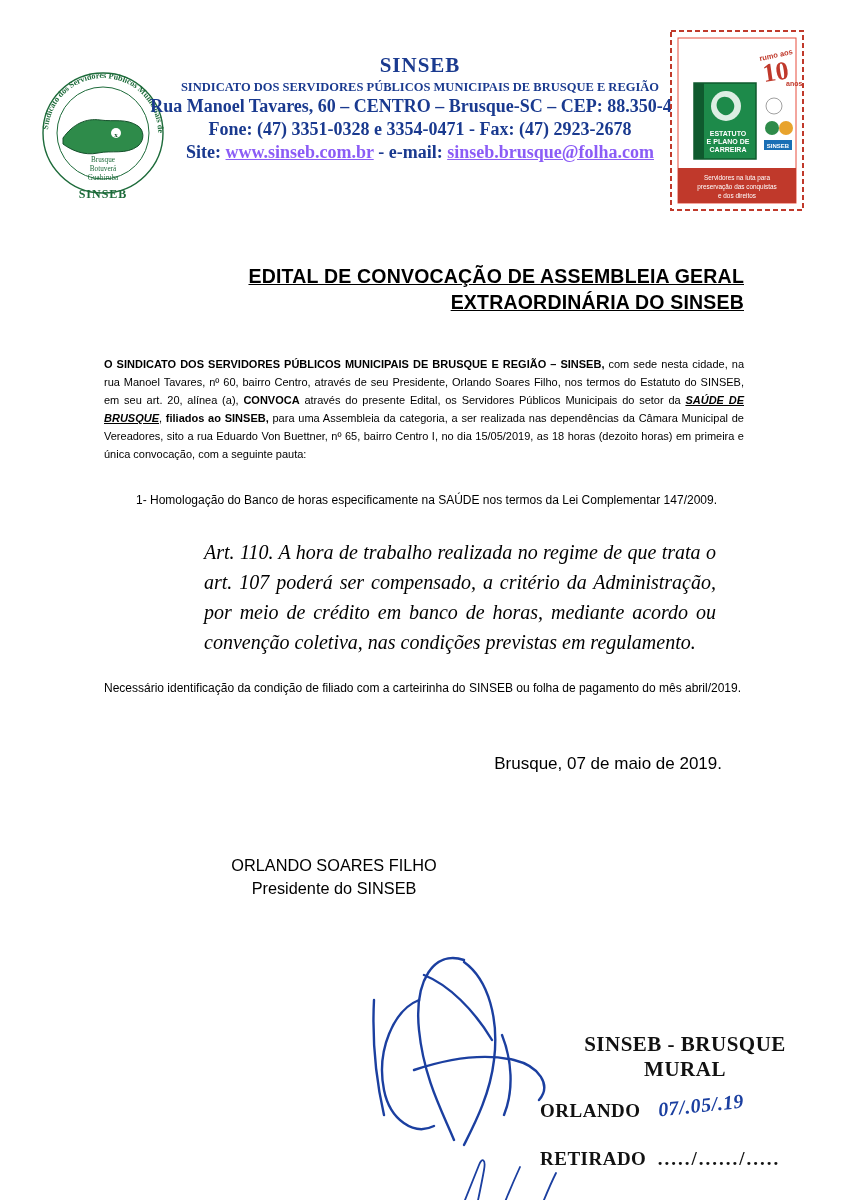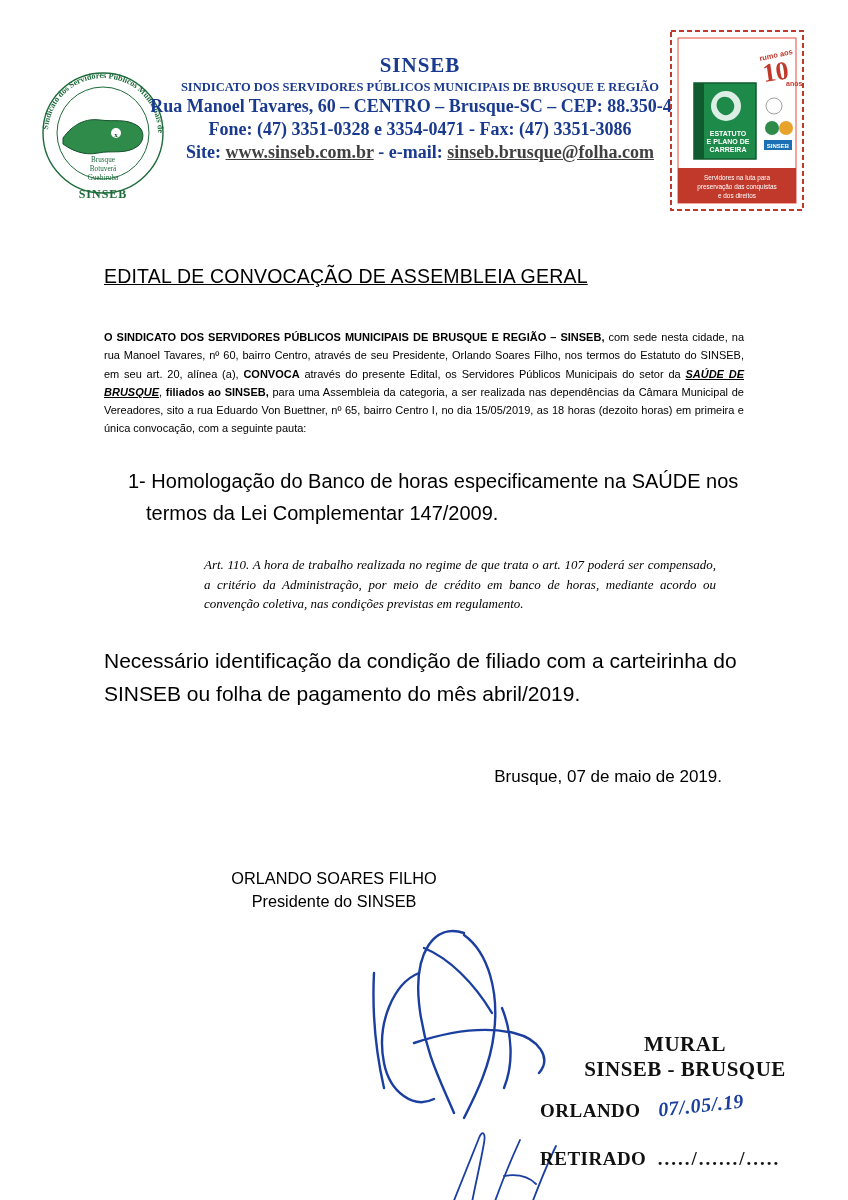--- a/index.html
+++ b/index.html
@@ -49,40 +49,40 @@
     font-weight: bold;
     font-size: 12.5px;
     color: #1a3a8f;
   }
   .header-line {
     font-weight: bold;
     font-size: 18px;
     color: #1a3a8f;
   }
   .header-line a, .link {
-    color: #404040;
+    color: #8b5cf6;
     text-decoration: underline;
   }
   .email-link { color: #b03030; text-decoration: underline; }
 
   .stamp {
     position: absolute;
     right: 42px;
     top: 28px;
     width: 138px;
     height: 185px;
   }
 
   
   .doc-title {
     margin: 48px auto 0 auto;
     width: 640px;
-    text-align: left;
-    font-family: "Liberation Sans", sans-serif;
-    font-weight: normal;
+    text-align: right;
+    font-family: "Liberation Sans", sans-serif;
+    font-weight: bold;
     font-size: 19.5px;
     line-height: 1.35;
     letter-spacing: 0.2px;
   }
   .doc-title span { text-decoration: underline; display:inline-block; }
 
   
   .content {
     position: relative;
     margin: 0 auto;
@@ -93,43 +93,43 @@
     font-family: "Liberation Sans", sans-serif;
     font-size: 11px;
     line-height: 1.65;
     text-align: justify;
   }
   .para b { font-weight: bold; }
   .bolditalic { font-weight: bold; font-style: italic; text-decoration: underline; }
 
   .item {
     margin-top: 28px;
-    margin-left: 24px;
-    font-family: "Liberation Sans", sans-serif;
-    font-size: 20px;
+    margin-left: 32px;
+    font-family: "Liberation Sans", sans-serif;
+    font-size: 12px;
     line-height: 1.6;
     text-indent: -18px;
     padding-left: 18px;
   }
 
   .quote {
     margin-top: 26px;
     margin-left: 100px;
     margin-right: 28px;
     font-family: "Liberation Serif", serif;
     font-style: italic;
-    font-size: 13px;
+    font-size: 20px;
     line-height: 1.5;
     text-align: justify;
   }
 
   .para2 {
-    margin-top: 30px;
-    font-family: "Liberation Sans", sans-serif;
-    font-size: 21px;
+    margin-top: 22px;
+    font-family: "Liberation Sans", sans-serif;
+    font-size: 12px;
     line-height: 1.6;
     text-align: left;
   }
 
   .city-date {
     margin-top: 56px;
     font-family: "Liberation Sans", sans-serif;
     font-size: 17px;
     text-align: right;
     padding-right: 22px;
@@ -221,21 +221,21 @@
       <text x="75" y="113" font-size="7.2" text-anchor="middle" fill="#1d6b3a" font-family="Liberation Serif, serif">Botuverá</text>
       <text x="75" y="122" font-size="7.2" text-anchor="middle" fill="#1d6b3a" font-family="Liberation Serif, serif">Guabiruba</text>
       <text x="75" y="140" font-size="12" text-anchor="middle" fill="#1d6b3a" font-family="Liberation Serif, serif" font-weight="bold" letter-spacing="1">SINSEB</text>
     </svg>
   </div>
 
   <div class="header-text">
     <div class="header-title">SINSEB</div>
     <div class="header-sub">SINDICATO DOS SERVIDORES PÚBLICOS MUNICIPAIS DE BRUSQUE E REGIÃO</div>
     <div class="header-line">Rua Manoel Tavares, 60 – CENTRO – Brusque-SC – CEP: 88.350-450</div>
-    <div class="header-line">Fone: (47) 3351-0328 e 3354-0471  -  Fax: (47) 3351-3086</div>
+    <div class="header-line">Fone: (47) 3351-0328 e 3354-0471  -  Fax: (47) 2923-2678</div>
     <div class="header-line">
       <span>Site: </span><a class="link" href="#">www.sinseb.com.br</a><span>  -  e-mail: </span><a class="email-link" href="#">sinseb.brusque@folha.com</a>
     </div>
   </div>
 
   <div class="stamp">
     <svg viewBox="0 0 138 185" width="138" height="185" aria-hidden="true">
       <rect x="3" y="3" width="132" height="179" fill="#ffffff" stroke="#c0392b" stroke-width="2" stroke-dasharray="5 3"></rect>
       <rect x="10" y="10" width="118" height="165" fill="#ffffff" stroke="#e74c3c" stroke-width="1"></rect>
 
@@ -260,20 +260,21 @@
       <rect x="10" y="140" width="118" height="35" fill="#c0392b"></rect>
       <text x="69" y="152" font-size="6.4" text-anchor="middle" fill="#ffffff" font-family="Liberation Sans, sans-serif">Servidores na luta para</text>
       <text x="69" y="161" font-size="6.4" text-anchor="middle" fill="#ffffff" font-family="Liberation Sans, sans-serif">preservação das conquistas</text>
       <text x="69" y="170" font-size="6.4" text-anchor="middle" fill="#ffffff" font-family="Liberation Sans, sans-serif">e dos direitos</text>
     </svg>
   </div>
 </div>
 
 <div class="doc-title">
   <span>EDITAL DE CONVOCAÇÃO DE ASSEMBLEIA GERAL</span><br>
+  <span>EXTRAORDINÁRIA DO SINSEB</span>
 </div>
 
 <div class="content">
 
   <p class="para">
     <b>O SINDICATO DOS SERVIDORES PÚBLICOS MUNICIPAIS DE BRUSQUE E REGIÃO – SINSEB,</b><span> com sede nesta cidade, na rua Manoel Tavares</span><span>,   nº 60, bairro Centro, através de seu Presidente, Orlando Soares Filho, nos termos do Estatuto do SINSEB, em seu art. 20, alínea (a), </span><b>CONVOCA</b><span> através do presente Edital, os Servidores Públicos Municipais do setor da </span><span class="bolditalic">SAÚDE DE BRUSQUE</span><span>, </span><b>filiados ao SINSEB,</b><span> para uma Assembleia da categoria, a ser realizada nas dependências da Câmara Municipal de Vereadores, sito a rua Eduardo Von Buettner, nº 65, bairro Centro I, no dia 15/05/2019, as 18 horas (dezoito horas) em primeira e única convocação, com a seguinte pauta:</span>
   </p>
 
   <p class="item">1- Homologação do Banco de horas especificamente na SAÚDE nos termos da Lei Complementar 147/2009.</p>
 
@@ -304,22 +305,22 @@
     </g>
   </svg>
 
   <div class="signature-block">
     <div>ORLANDO SOARES FILHO</div>
     <div>Presidente do SINSEB</div>
   </div>
 </div>
 
 <div class="mural">
+  <div class="mural-title">SINSEB - BRUSQUE</div>
   <div class="mural-title">MURAL</div>
-  <div class="mural-title">SINSEB - BRUSQUE</div>
 
   <div class="mural-row">
     <span>ORLANDO</span>
     <span class="hand" style="left:118px; top:-6px;">07/.05/.19</span>
   </div>
 
   <div class="mural-row">
     <span>RETIRADO</span>
     <span class="dots" style="margin-left:6px;">...../....../.....</span>
   </div>

